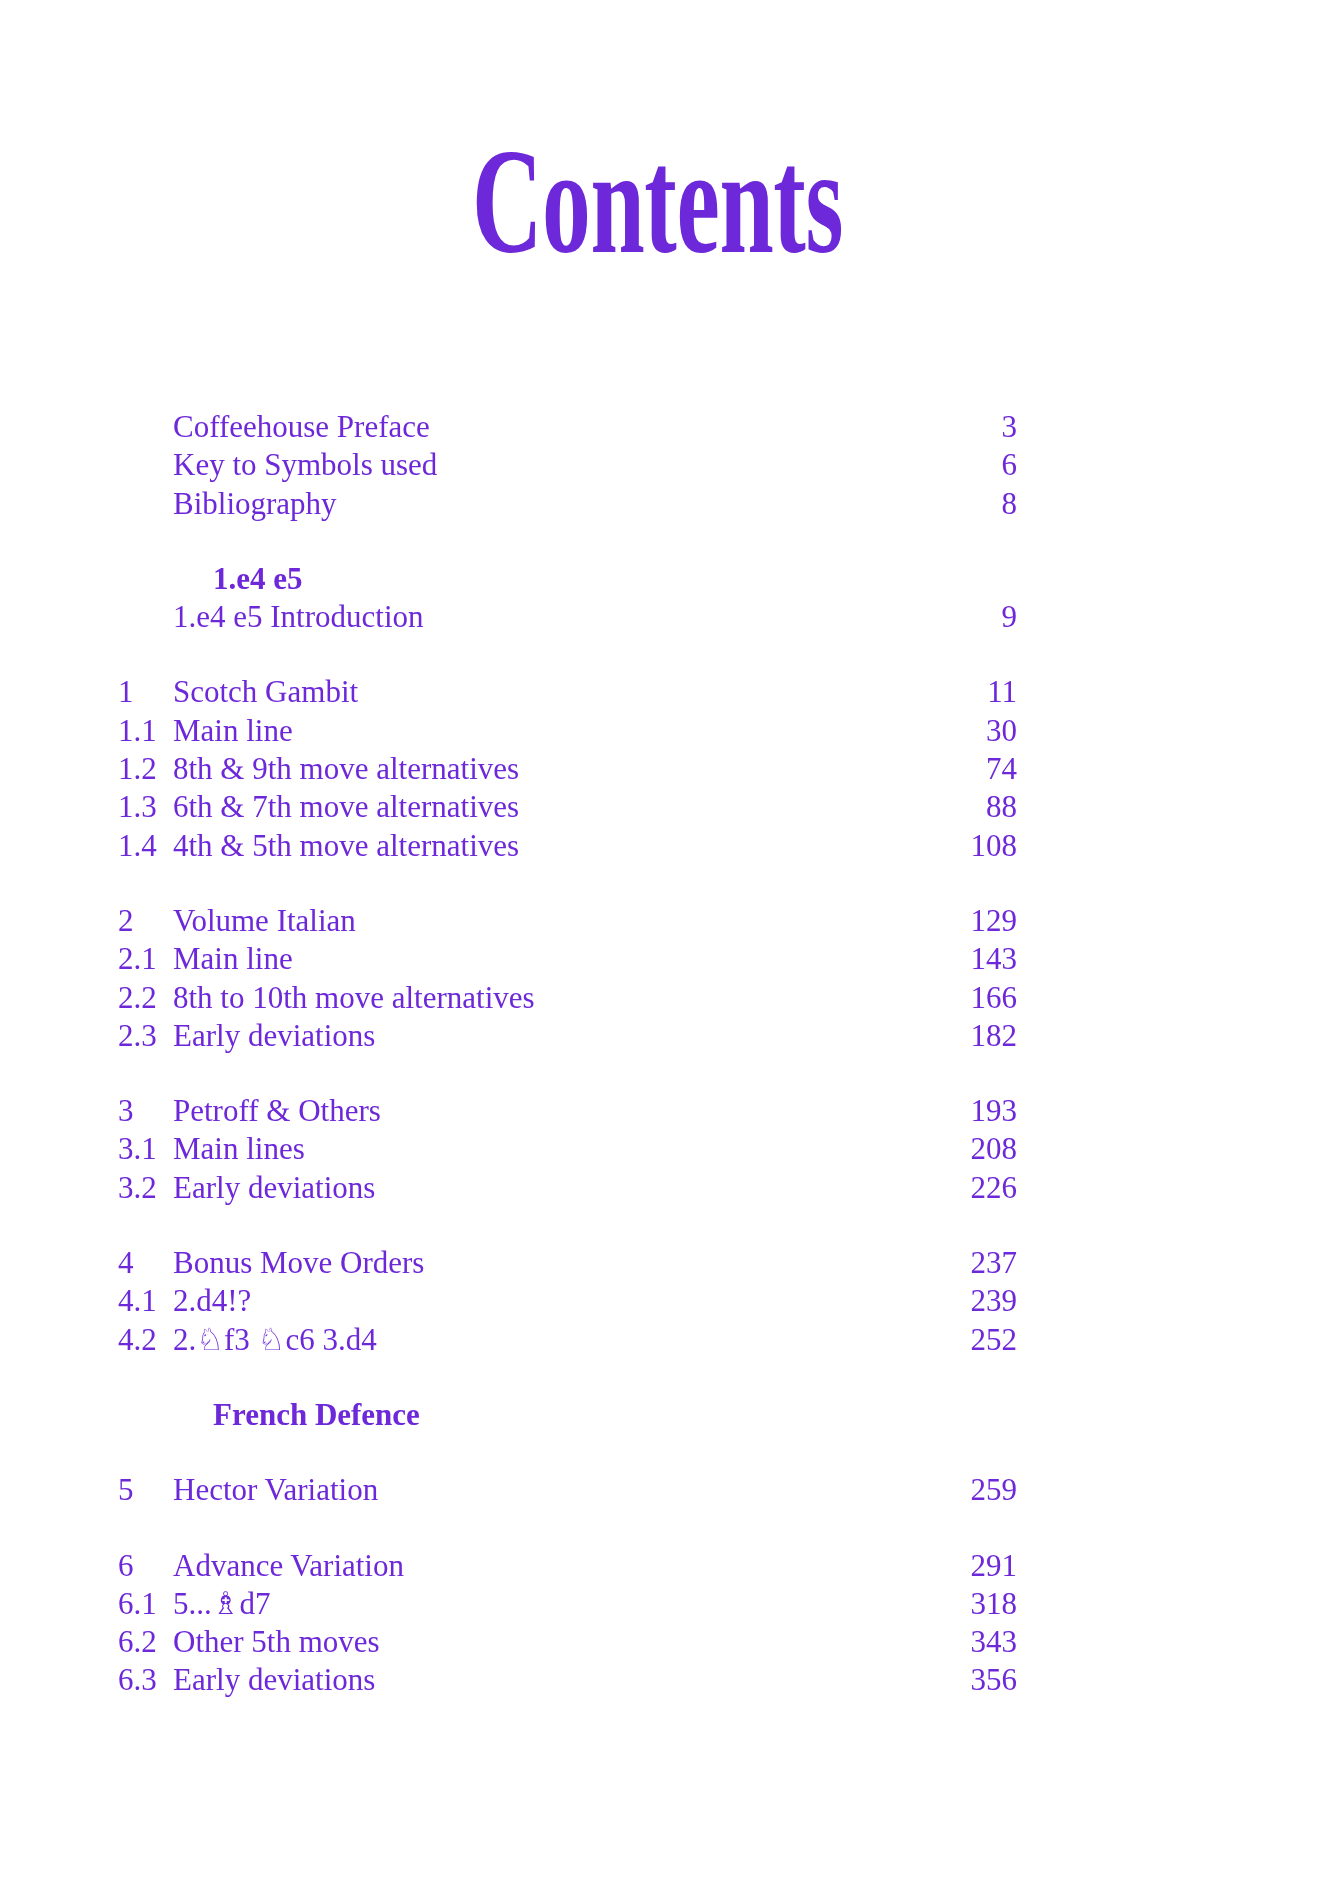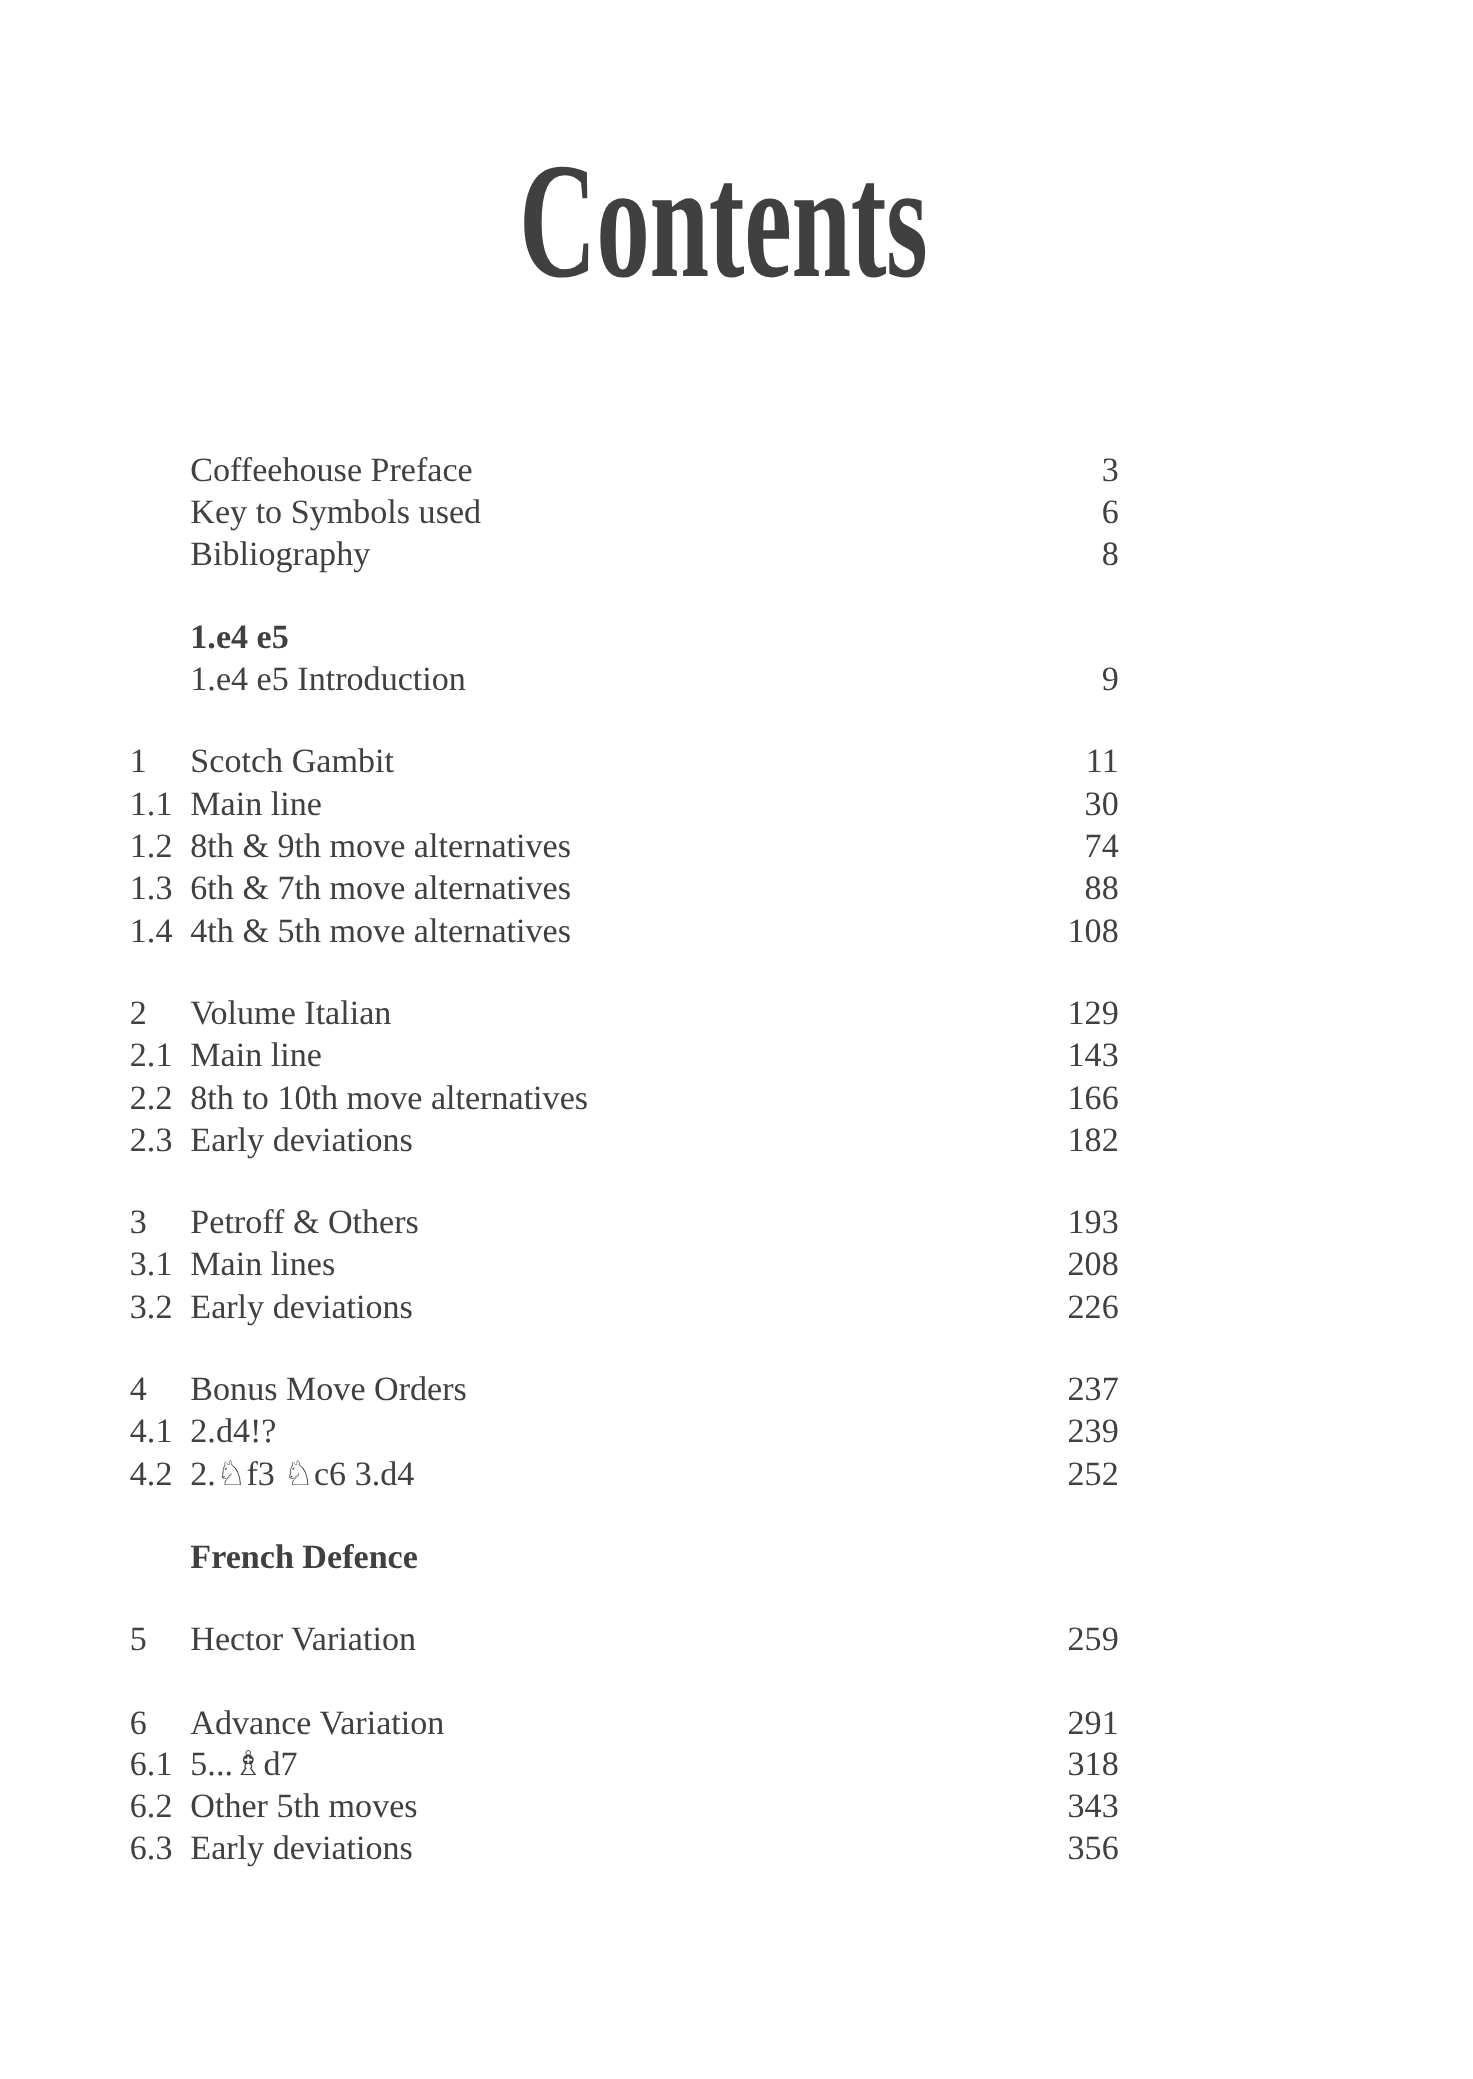--- a/index.html
+++ b/index.html
@@ -7,21 +7,21 @@
     padding: 0;
     background: #ffffff;
   }
   .page {
     position: relative;
     width: 1339px;
     height: 1890px;
     background: #ffffff;
     overflow: hidden;
     font-family: "Liberation Serif", "DejaVu Sans", serif;
-    color: #404040;
+    color: #6d28d9;
   }
   .doc-title {
     position: absolute;
     top: 126px;
     left: 118px;
     width: 1079px;
     text-align: center;
     font-size: 150px;
     line-height: 1;
     font-weight: 700;
@@ -49,21 +49,21 @@
     font-size: 31px;
     line-height: 38.3px;
     white-space: nowrap;
   }
   .row .num {
     flex: 0 0 55px;
     width: 55px;
   }
   .row .label { flex: 1 1 auto; overflow: hidden; }
   .row .pageno { flex: 0 0 auto; text-align: right; }
-  .row.header-row .label { font-weight: 700; }
+  .row.header-row .label { font-weight: 700; margin-left: 40px; }
 </style>
 </head>
 <body>
 
 <div class="page">
 
   <div class="doc-title">
     <span class="squeeze">Contents</span>
   </div>
 

